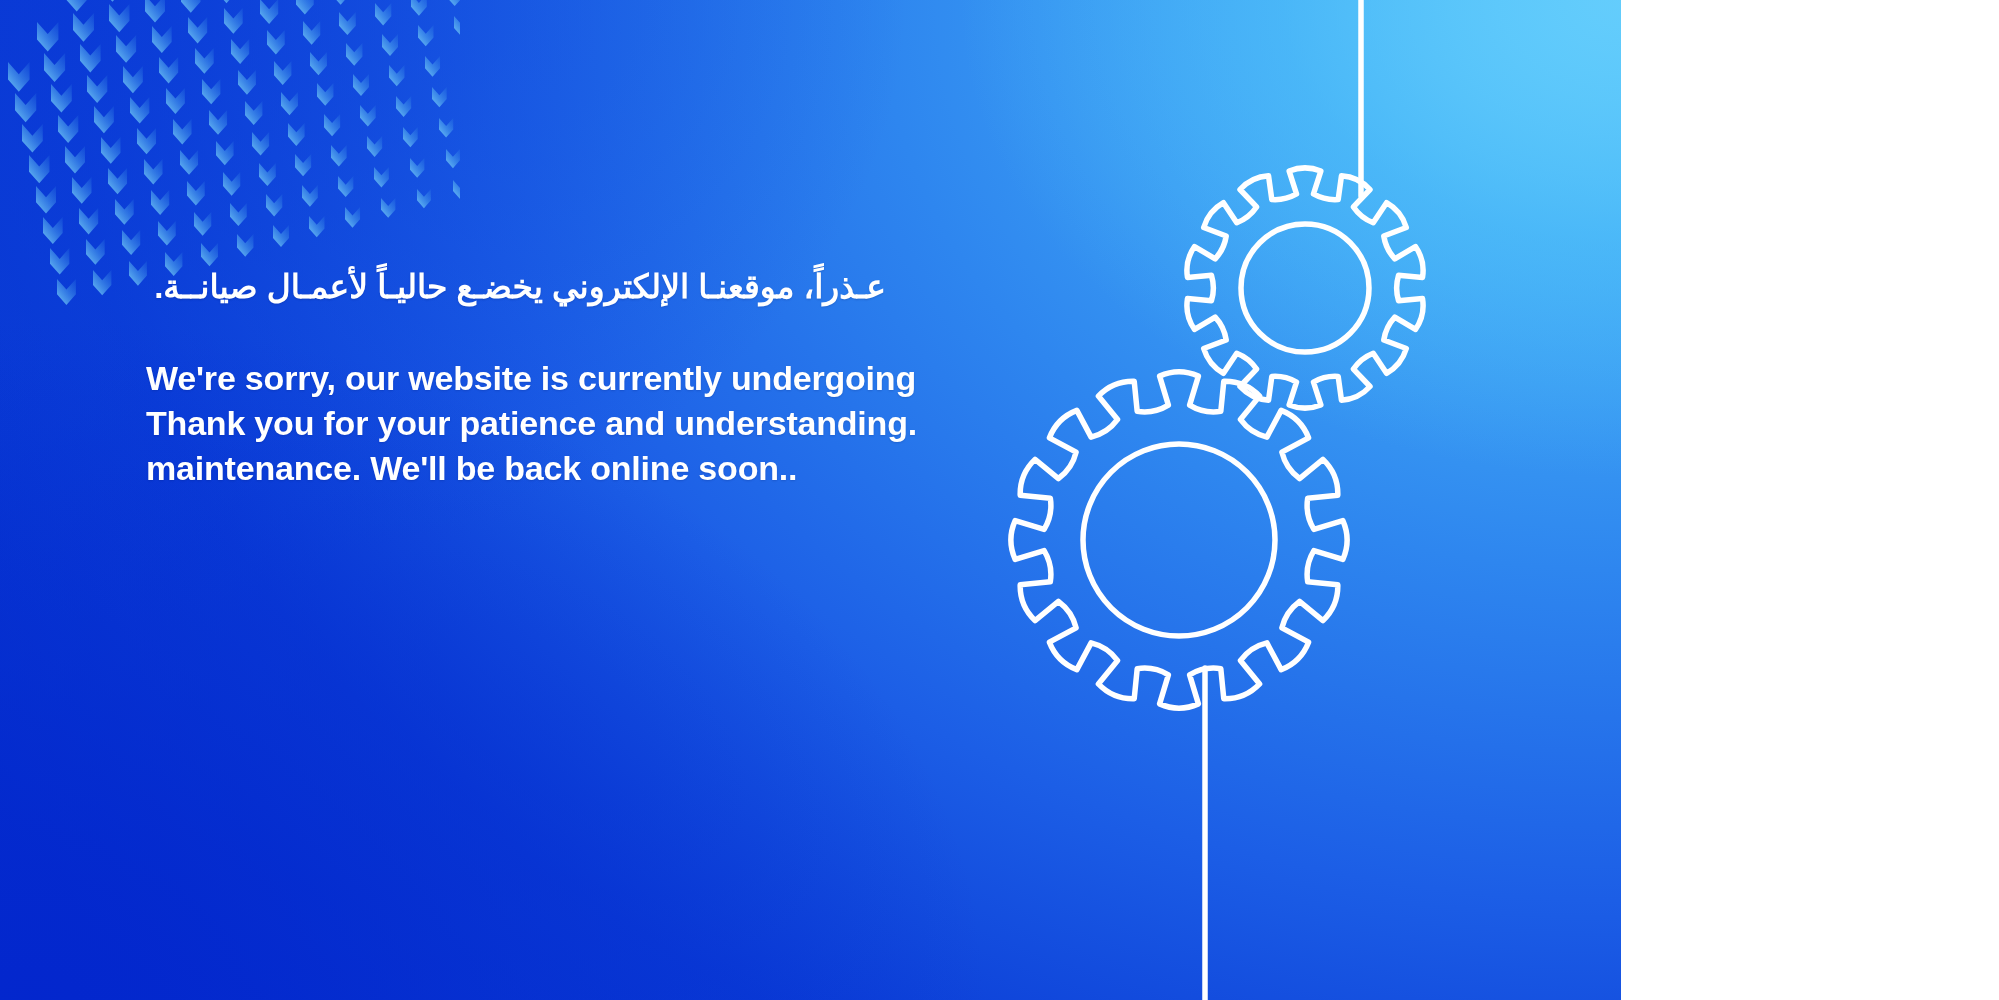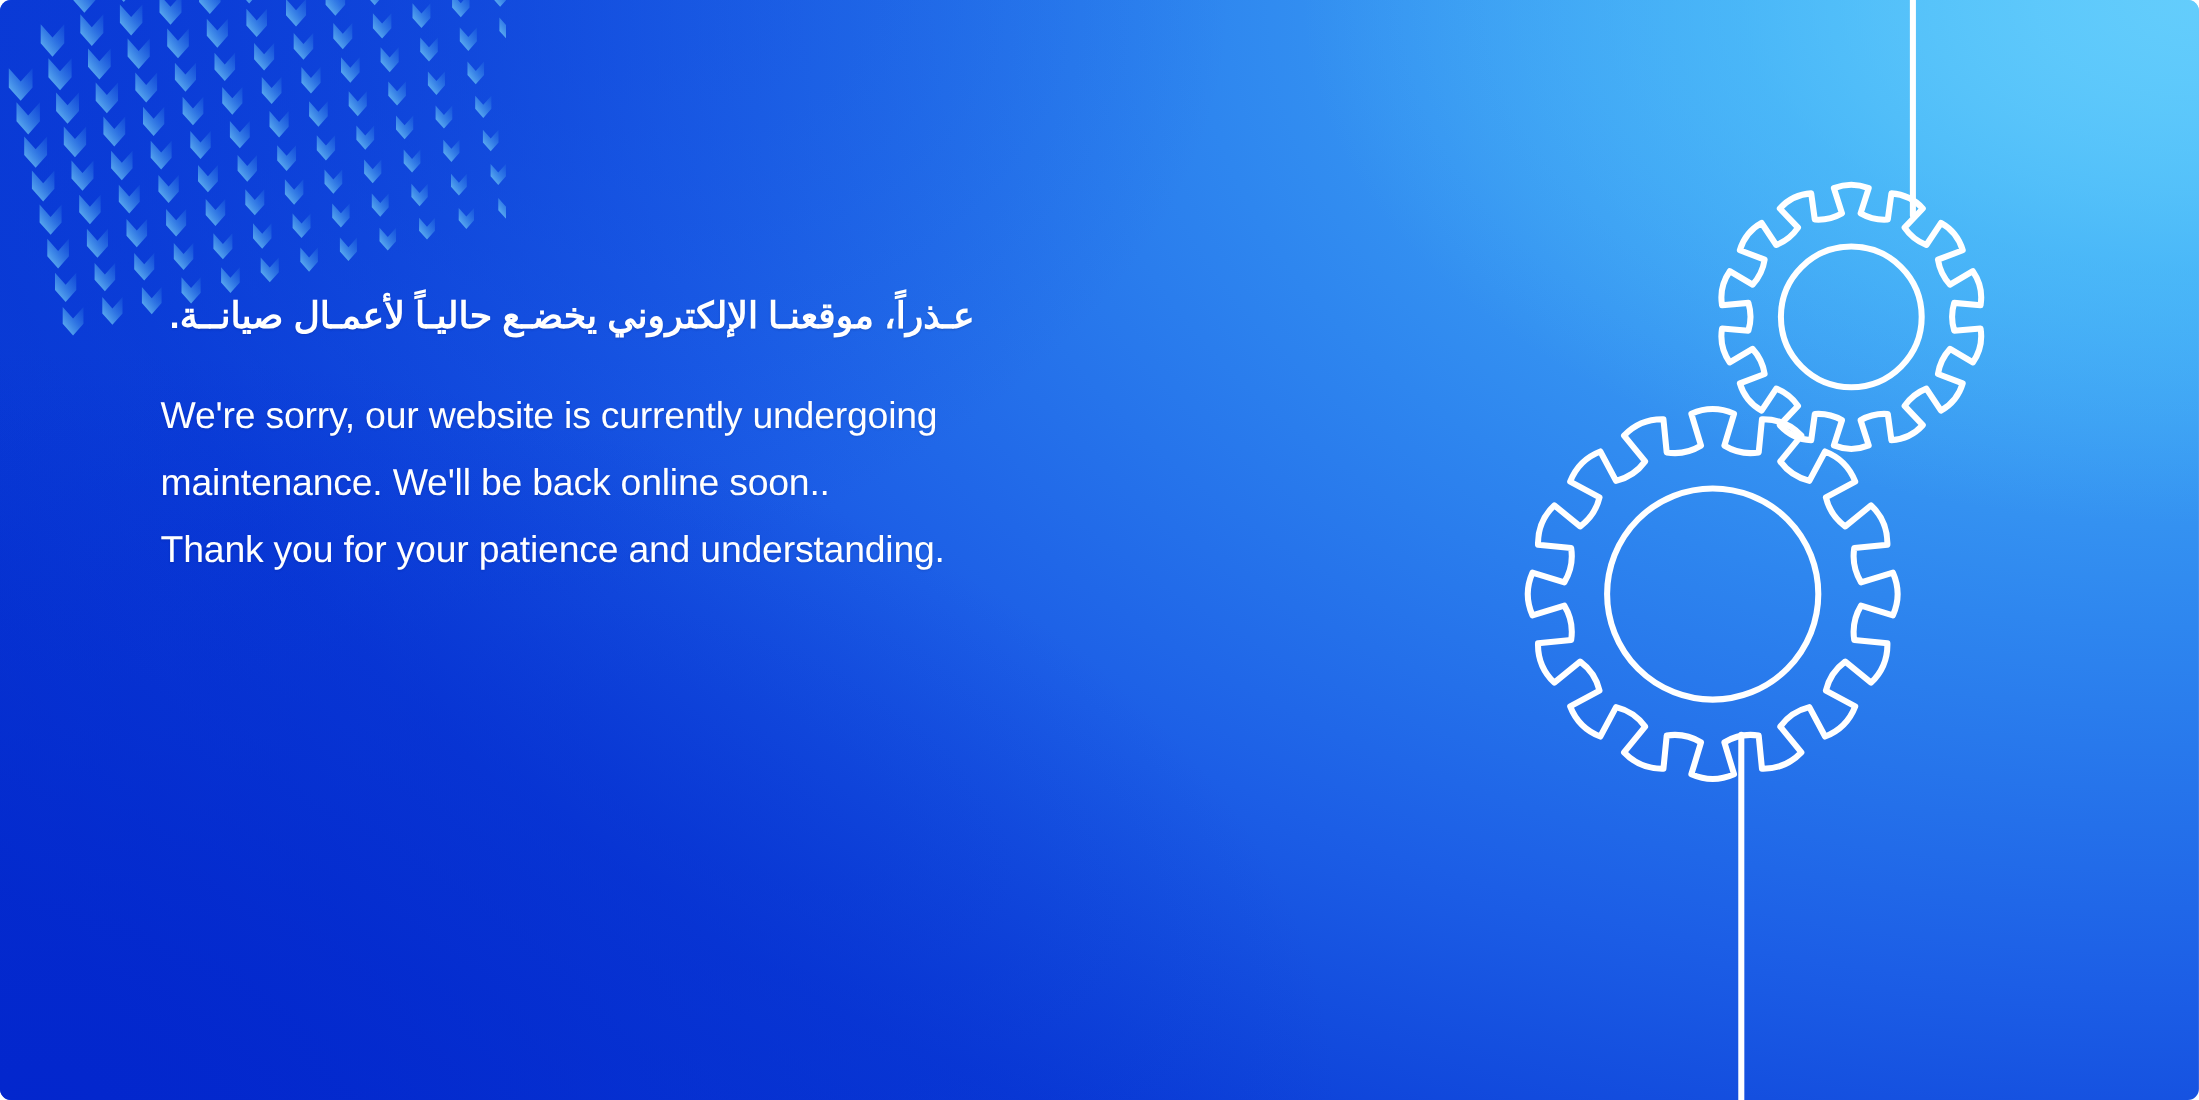--- a/index.html
+++ b/index.html
@@ -4,26 +4,25 @@
 <title>Maintenance</title>
 <style>
   * { margin:0; padding:0; box-sizing:border-box; }
   html, body {
     width:1999px; height:1000px;
     overflow:hidden;
     font-family:"Liberation Sans", sans-serif;
   }
   #stage {
     position:relative;
-    width:1999px; height:1000px;
+    width:1621px; height:1000px;
     background:
       radial-gradient(120% 150% at 100% 0%, #5cc8fb 0%, #46b2f7 14%, #2e86ef 38%, #1c5ee6 60%, #0a3bd6 80%, #032ccc 100%),
       linear-gradient(135deg, #5cc8fb 0%, #2d86ef 40%, #0a3ad6 75%, #022acb 100%);
     overflow:hidden;
-    border-radius:10px;
   }
   
   .wash-bl {
     position:absolute; inset:0;
     background:radial-gradient(95% 110% at 2% 100%, rgba(3,38,205,0.92) 0%, rgba(5,45,208,0.55) 32%, rgba(10,60,214,0.0) 62%);
     pointer-events:none;
   }
   .wash-tl {
     position:absolute; inset:0;
     background:radial-gradient(80% 90% at 0% 0%, rgba(10,58,214,0.80) 0%, rgba(12,66,218,0.35) 40%, rgba(20,90,224,0.0) 70%);
@@ -64,26 +63,25 @@
     font-weight:700;
     line-height:1.52;
     letter-spacing:0px;
     white-space:nowrap;
     text-shadow:0 1px 2px rgba(0,20,90,0.18);
   }
   .en-block { margin-top:44px; }
   .en-line {
     color:#ffffff;
     font-size:34px;
-    font-weight:400;
+    font-weight:700;
     line-height:1.32;
     letter-spacing:-0.2px;
     white-space:nowrap;
     text-shadow:0 1px 2px rgba(0,20,90,0.18);
-    margin-top:16px;
   }
 </style>
 </head>
 <body>
 
 <div id="stage">
 
   <div class="wash-tr"></div>
   <div class="wash-tl"></div>
   <div class="wash-bl"></div>
@@ -229,18 +227,18 @@
   </svg>
 
   <div id="copy">
 
     <div class="ar-block">
       <div class="ar-line">عـذراً، موقعنـا الإلكتروني يخضـع حاليـاً لأعمـال صيانــة.</div>
     </div>
 
     <div class="en-block">
       <div class="en-line">We're sorry, our website is currently undergoing</div>
+      <div class="en-line">Thank you for your patience and understanding.</div>
       <div class="en-line">maintenance. We'll be back online soon..</div>
-      <div class="en-line">Thank you for your patience and understanding.</div>
     </div>
 
   </div>
 </div>
 
 </body></html>

